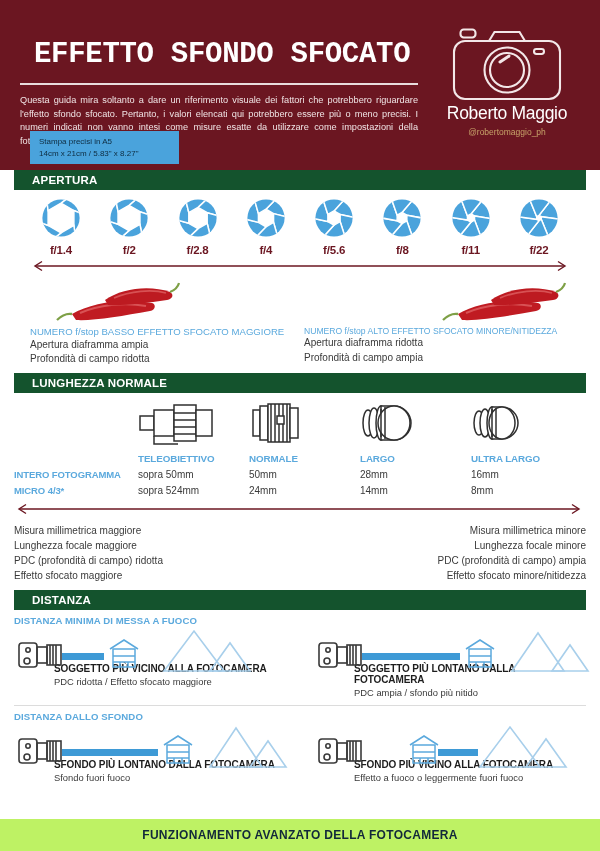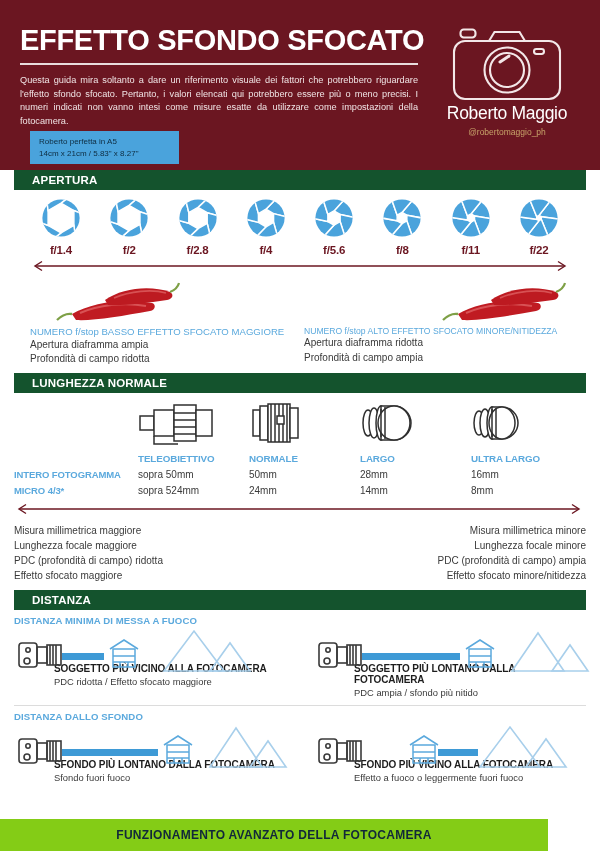--- a/index.html
+++ b/index.html
@@ -11,21 +11,21 @@
   .page{position:relative;width:600px;height:851px;background:#ffffff;}
 
   
   .header{
     position:relative;width:600px;height:170px;background:#6b1621;
     box-sizing:border-box;padding:22px 18px 0 18px;
   }
   .hd-left{position:absolute;left:20px;top:26px;width:400px;}
   .hd-title{
     font-size:29px;font-weight:bold;color:#ffffff;letter-spacing:-0.3px;
-    line-height:1;margin:0;white-space:nowrap;
+    line-height:1;margin:14px;white-space:nowrap;font-family:Liberation Mono, monospace;
   }
   .hd-rule{width:398px;height:2px;background:#e9dcdd;margin:8px 0 9px 0;}
   .hd-desc{
     font-size:9.2px;color:#f0e4e5;line-height:1.48;text-align:justify;width:398px;
     margin:0;
   }
   .badge{
     position:absolute;left:30px;top:131px;
     background:#4aa3dc;color:#0e2c40;
     font-size:8px;line-height:1.45;padding:5px 40px 5px 9px;
@@ -91,41 +91,41 @@
   .ds-scene{height:46px;position:relative;}
   .ds-title{
     font-size:10px;font-weight:bold;color:#1d1d1d;letter-spacing:-0.1px;
     padding-left:40px;margin-top:-10px;
   }
   .ds-desc{font-size:9.4px;color:#3a3a3a;padding-left:40px;line-height:1.4;margin-top:1px;}
   .hairline{height:1px;background:#dcdcdc;margin:6px 0 0 0;}
 
   
   .footer{
-    position:absolute;left:0;bottom:0;width:548px;height:32px;background:#84cc16;
+    position:absolute;left:0;bottom:0;width:600px;height:32px;background:#bef264;
     display:flex;align-items:center;justify-content:center;
   }
   .footer span{
     color:#12283a;font-size:12px;font-weight:bold;letter-spacing:0.3px;
   }
 </style>
 </head>
 <body>
 
 <div class="page">
 
   <div class="header">
     <div class="hd-left">
       <div class="hd-title">EFFETTO SFONDO SFOCATO</div>
       <div class="hd-rule"></div>
       <div class="hd-desc">Questa guida mira soltanto a dare un riferimento visuale dei fattori che potrebbero riguardare l'effetto sfondo sfocato. Pertanto, i valori elencati qui potrebbero essere più o meno precisi. I numeri indicati non vanno intesi come misure esatte da utilizzare come impostazioni della fotocamera.</div>
     </div>
 
     <div class="badge">
-      <div>Roberto perfetta in A5</div>
+      <div>Stampa precisi in A5</div>
       <div>14cm x 21cm / 5.83" x 8.27"</div>
     </div>
 
     <div class="hd-right">
       <svg class="logo-cam" width="118" height="78" viewBox="0 0 118 78">
         <g fill="none" stroke="#f3e7e8" stroke-width="2.1">
           <rect x="6" y="17" width="106" height="58" rx="11"></rect>
           <path d="M41 17 l5.5 -9 h25 l5.5 9"></path>
           <rect x="12.5" y="5.5" width="15" height="8" rx="3.2"></rect>
           <circle cx="59" cy="46" r="22.5"></circle>

